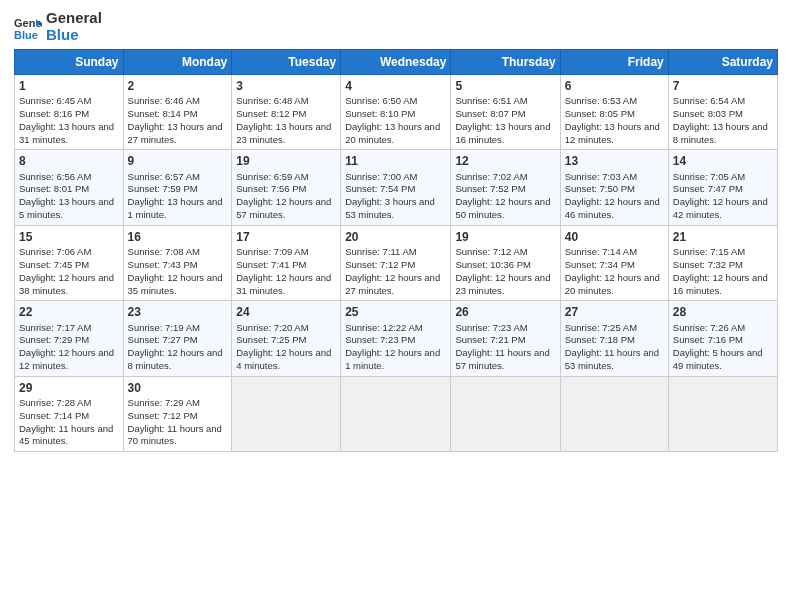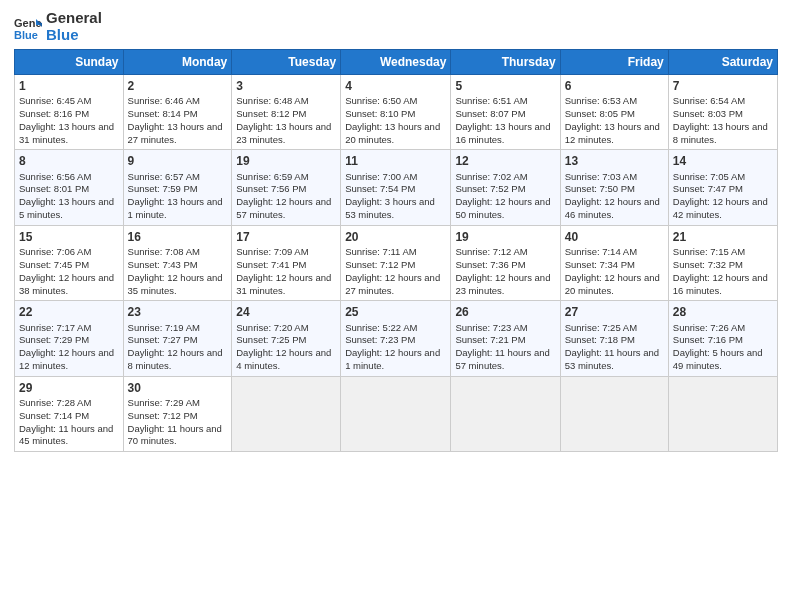--- a/index.html
+++ b/index.html
@@ -131,29 +131,29 @@
           <td><span class="day-num">11</span><span>Sunrise: 7:00 AM</span><br><span>Sunset: 7:54 PM</span><br><span>Daylight: 3 hours and 53 minutes.</span></td>
           <td><span class="day-num">12</span><span>Sunrise: 7:02 AM</span><br><span>Sunset: 7:52 PM</span><br><span>Daylight: 12 hours and 50 minutes.</span></td>
           <td><span class="day-num">13</span><span>Sunrise: 7:03 AM</span><br><span>Sunset: 7:50 PM</span><br><span>Daylight: 12 hours and 46 minutes.</span></td>
           <td><span class="day-num">14</span><span>Sunrise: 7:05 AM</span><br><span>Sunset: 7:47 PM</span><br><span>Daylight: 12 hours and 42 minutes.</span></td>
         </tr>
         <tr>
           <td><span class="day-num">15</span><span>Sunrise: 7:06 AM</span><br><span>Sunset: 7:45 PM</span><br><span>Daylight: 12 hours and 38 minutes.</span></td>
           <td><span class="day-num">16</span><span>Sunrise: 7:08 AM</span><br><span>Sunset: 7:43 PM</span><br><span>Daylight: 12 hours and 35 minutes.</span></td>
           <td><span class="day-num">17</span><span>Sunrise: 7:09 AM</span><br><span>Sunset: 7:41 PM</span><br><span>Daylight: 12 hours and 31 minutes.</span></td>
           <td><span class="day-num">20</span><span>Sunrise: 7:11 AM</span><br><span>Sunset: 7:12 PM</span><br><span>Daylight: 12 hours and 27 minutes.</span></td>
-          <td><span class="day-num">19</span><span>Sunrise: 7:12 AM</span><br><span>Sunset: 7:36 PM</span><br><span>Daylight: 12 hours and 23 minutes.</span></td>
+          <td><span class="day-num">19</span><span>Sunrise: 7:12 AM</span><br><span>Sunset: 10:36 PM</span><br><span>Daylight: 12 hours and 23 minutes.</span></td>
           <td><span class="day-num">40</span><span>Sunrise: 7:14 AM</span><br><span>Sunset: 7:34 PM</span><br><span>Daylight: 12 hours and 20 minutes.</span></td>
           <td><span class="day-num">21</span><span>Sunrise: 7:15 AM</span><br><span>Sunset: 7:32 PM</span><br><span>Daylight: 12 hours and 16 minutes.</span></td>
         </tr>
         <tr>
           <td><span class="day-num">22</span><span>Sunrise: 7:17 AM</span><br><span>Sunset: 7:29 PM</span><br><span>Daylight: 12 hours and 12 minutes.</span></td>
           <td><span class="day-num">23</span><span>Sunrise: 7:19 AM</span><br><span>Sunset: 7:27 PM</span><br><span>Daylight: 12 hours and 8 minutes.</span></td>
           <td><span class="day-num">24</span><span>Sunrise: 7:20 AM</span><br><span>Sunset: 7:25 PM</span><br><span>Daylight: 12 hours and 4 minutes.</span></td>
-          <td><span class="day-num">25</span><span>Sunrise: 5:22 AM</span><br><span>Sunset: 7:23 PM</span><br><span>Daylight: 12 hours and 1 minute.</span></td>
+          <td><span class="day-num">25</span><span>Sunrise: 12:22 AM</span><br><span>Sunset: 7:23 PM</span><br><span>Daylight: 12 hours and 1 minute.</span></td>
           <td><span class="day-num">26</span><span>Sunrise: 7:23 AM</span><br><span>Sunset: 7:21 PM</span><br><span>Daylight: 11 hours and 57 minutes.</span></td>
           <td><span class="day-num">27</span><span>Sunrise: 7:25 AM</span><br><span>Sunset: 7:18 PM</span><br><span>Daylight: 11 hours and 53 minutes.</span></td>
           <td><span class="day-num">28</span><span>Sunrise: 7:26 AM</span><br><span>Sunset: 7:16 PM</span><br><span>Daylight: 5 hours and 49 minutes.</span></td>
         </tr>
         <tr>
           <td><span class="day-num">29</span><span>Sunrise: 7:28 AM</span><br><span>Sunset: 7:14 PM</span><br><span>Daylight: 11 hours and 45 minutes.</span></td>
           <td><span class="day-num">30</span><span>Sunrise: 7:29 AM</span><br><span>Sunset: 7:12 PM</span><br><span>Daylight: 11 hours and 70 minutes.</span></td>
           <td class="empty-cell"></td>
           <td class="empty-cell"></td>
           <td class="empty-cell"></td>

